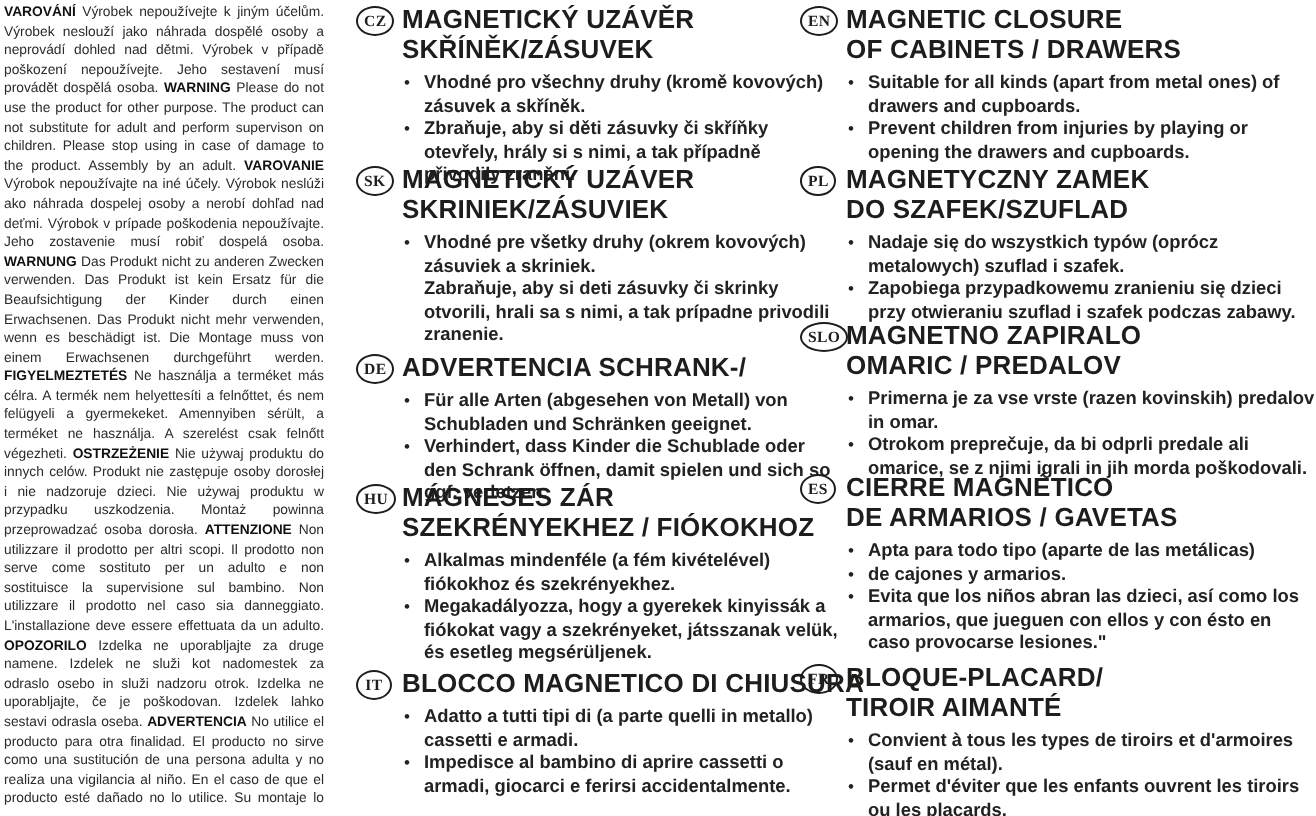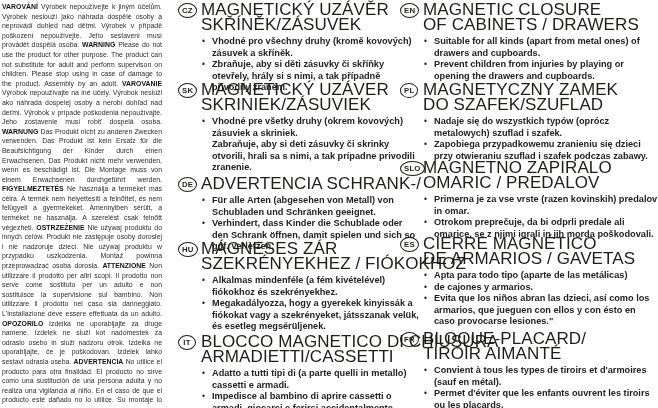--- a/index.html
+++ b/index.html
@@ -25,24 +25,24 @@
   .col-mid   section:nth-of-type(1){top:2px}   .col-right section:nth-of-type(1){top:2px}
   .col-mid   section:nth-of-type(2){top:82px}  .col-right section:nth-of-type(2){top:82px}
   .col-mid   section:nth-of-type(3){top:176px} .col-right section:nth-of-type(3){top:160px}
   .col-mid   section:nth-of-type(4){top:241px} .col-right section:nth-of-type(4){top:236px}
   .col-mid   section:nth-of-type(5){top:334px} .col-right section:nth-of-type(5){top:331px}
   .badge {
     position:absolute; left:0; top:1px;
     display:inline-flex; align-items:center; justify-content:center;
     min-width:18px; height:15px; padding:0 3px;
     border:1.3px solid var(--ink); border-radius:50%;
-    font-size:7.8px; font-weight:700; letter-spacing:0.2px; color:var(--ink);
+    font-size:7.8px; font-weight:700; letter-spacing:0.2px; color:var(--ink);font-family:Liberation Serif, serif;
   }
   .sec-body { margin-left:23px; }
-  .heading { font-size:17px; font-weight:400; line-height:15px; letter-spacing:0.1px; color:var(--ink); }
+  .heading { font-size:13px; font-weight:700; line-height:15px; letter-spacing:0.1px; color:var(--ink); }
   .heading .hl { display:block; white-space:nowrap; }
   .items { list-style:none; margin-top:4px; }
   .item { display:flex; font-size:9.2px; line-height:11.5px; color:#222; }
   .item .dot { flex:0 0 11px; text-align:left; font-size:8.5px; padding-left:1px; }
   .item .txt { flex:1;font-weight:bold; }
 </style>
 </head>
 <body>
 
 <div class="page">
@@ -140,21 +140,20 @@
 
           </ul>
         </div>
       </section>
 
       <section class="lang-section">
         <span class="badge">IT</span>
         <div class="sec-body">
           <h2 class="heading">
             <span class="hl">BLOCCO MAGNETICO DI CHIUSURA</span>
-            <span class="hl">ARMADIETTI/CASSETTI</span>
           </h2>
           <ul class="items">
 
               <li class="item">
                 <span class="dot">•</span>
                 <span class="txt">Adatto a tutti tipi di (a parte quelli in metallo) cassetti e armadi.</span>
               </li>
 
               <li class="item">
                 <span class="dot">•</span>

